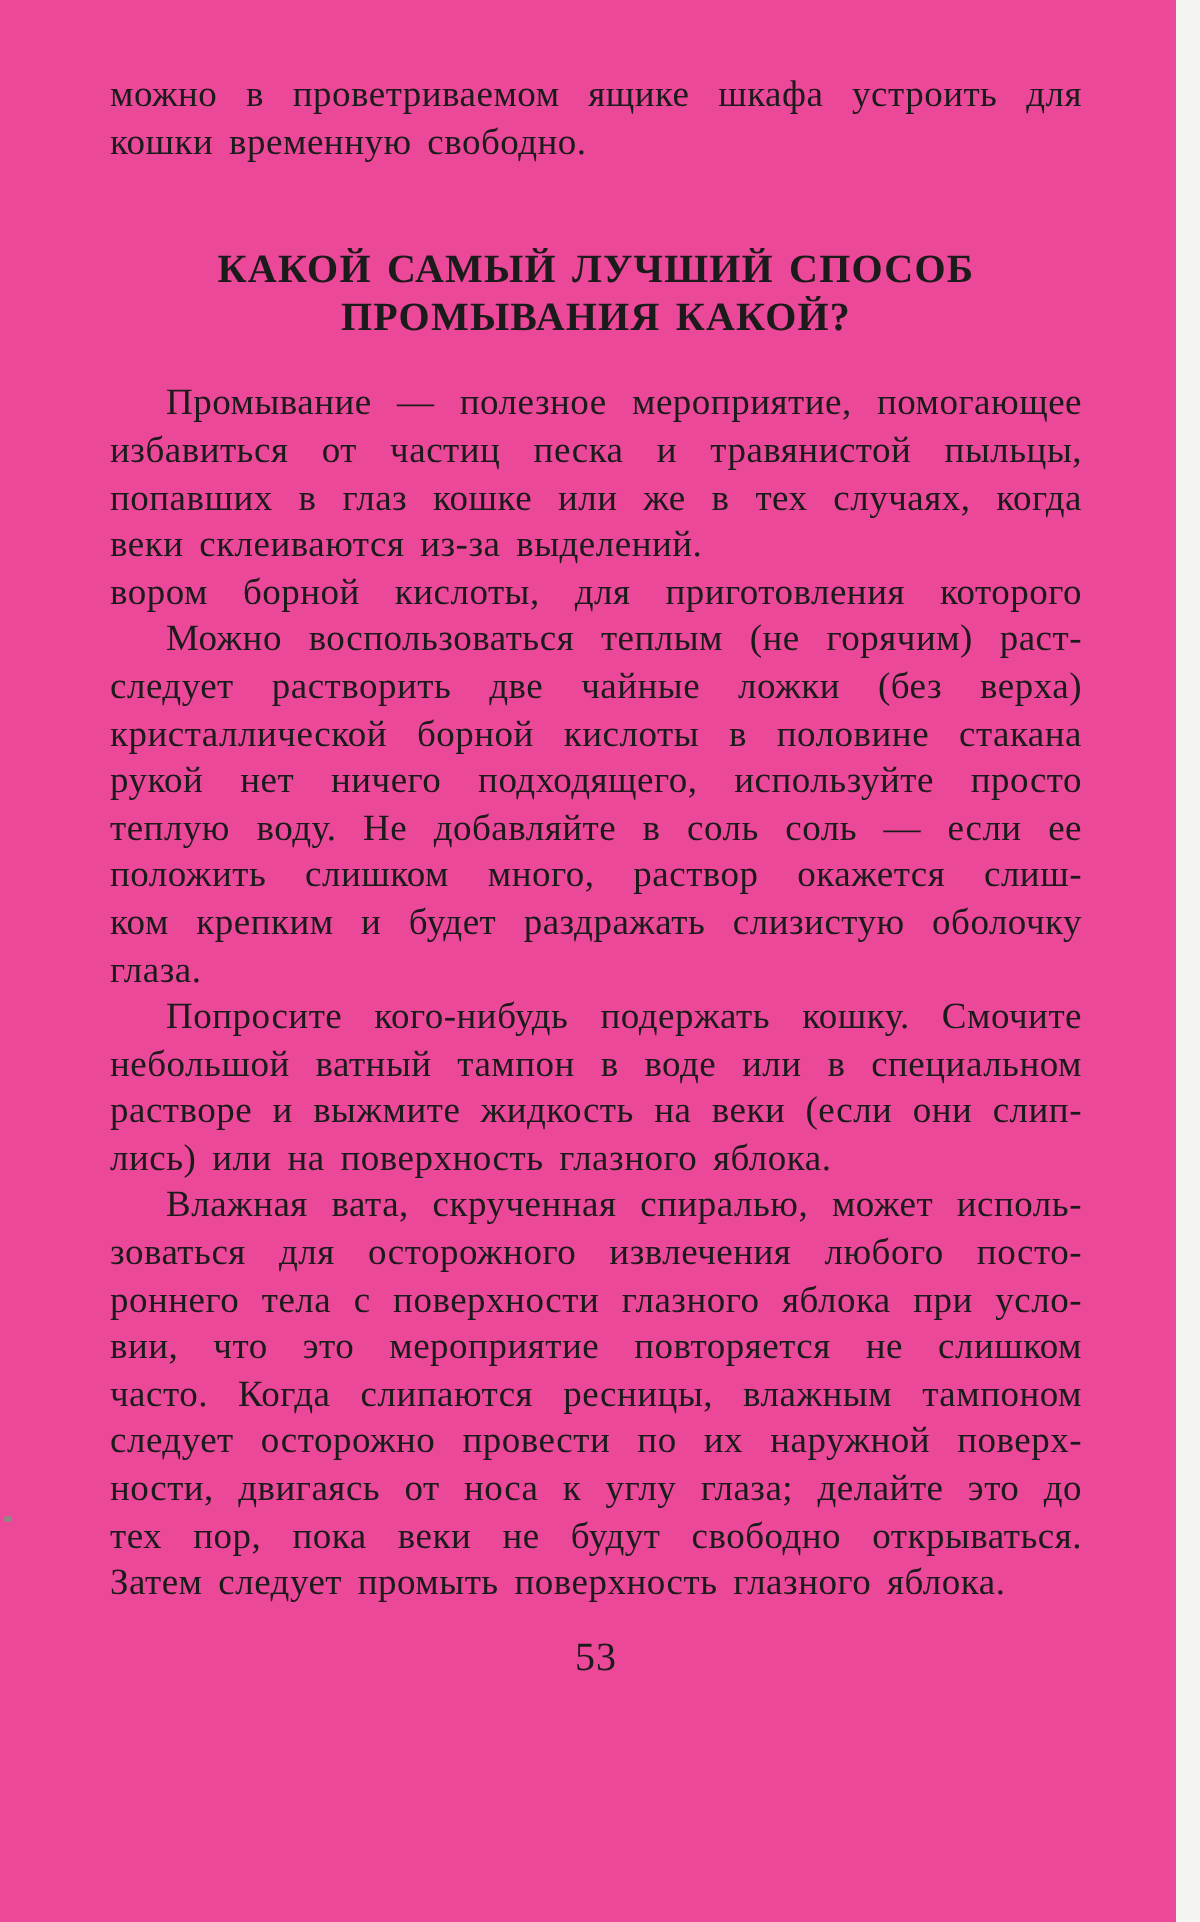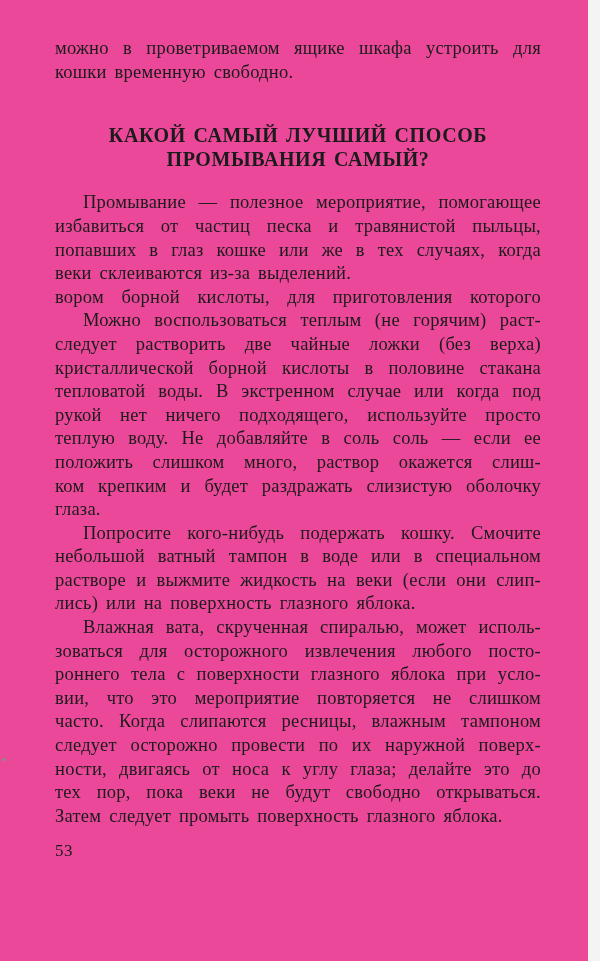--- a/index.html
+++ b/index.html
@@ -47,22 +47,22 @@
     letter-spacing: 0.6px;
     word-spacing: 2px;
   }
   .heading .line,
   .heading .line.last {
     text-align-last: center;
     -moz-text-align-last: center;
   }
   .page-number {
     margin-top: 13px;
-    text-align: left;
-    font-size: 17px;
+    text-align: center;
+    font-size: 20px;
     letter-spacing: 0.5px;
   }
   
   .scan-speck {
     position: absolute;
     left: 2px; top: 758px;
     width: 4px; height: 3px;
     background: #8a8a86;
     border-radius: 50%;
   }
@@ -74,36 +74,35 @@
   <div class="scan-speck"></div>
   <div class="text-block">
 
     <div class="para continuation">
         <div class="line first">можно в проветриваемом ящике шкафа устроить для</div>
         <div class="line last">кошки временную свободно.</div>
       </div>
 
     <div class="heading">
         <div class="line first">КАКОЙ САМЫЙ ЛУЧШИЙ СПОСОБ</div>
-        <div class="line last">ПРОМЫВАНИЯ САМЫЙ?</div>
+        <div class="line last">ПРОМЫВАНИЯ КАКОЙ?</div>
       </div>
 
     <div>
         <div class="para indent">
           <div class="line first">Промывание — полезное мероприятие, помогающее</div>
           <div class="line">избавиться от частиц песка и травянистой пыльцы,</div>
           <div class="line">попавших в глаз кошке или же в тех случаях, когда</div>
           <div class="line last">веки склеиваются из-за выделений.</div>
         </div>
         <div class="para indent">
           <div class="line">вором борной кислоты, для приготовления которого</div>
           <div class="line first">Можно воспользоваться теплым (не горячим) раст-</div>
           <div class="line">следует растворить две чайные ложки (без верха)</div>
           <div class="line">кристаллической борной кислоты в половине стакана</div>
-          <div class="line">тепловатой воды. В экстренном случае или когда под</div>
           <div class="line">рукой нет ничего подходящего, используйте просто</div>
           <div class="line">теплую воду. Не добавляйте в соль соль — если ее</div>
           <div class="line">положить слишком много, раствор окажется слиш-</div>
           <div class="line">ком крепким и будет раздражать слизистую оболочку</div>
           <div class="line last">глаза.</div>
         </div>
         <div class="para indent">
           <div class="line first">Попросите кого-нибудь подержать кошку. Смочите</div>
           <div class="line">небольшой ватный тампон в воде или в специальном</div>
           <div class="line">растворе и выжмите жидкость на веки (если они слип-</div>

